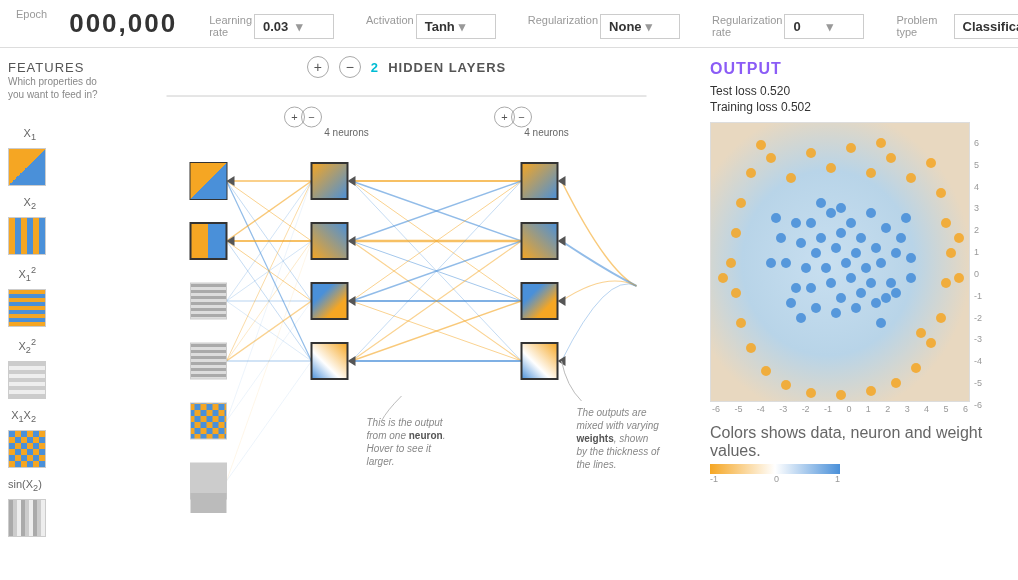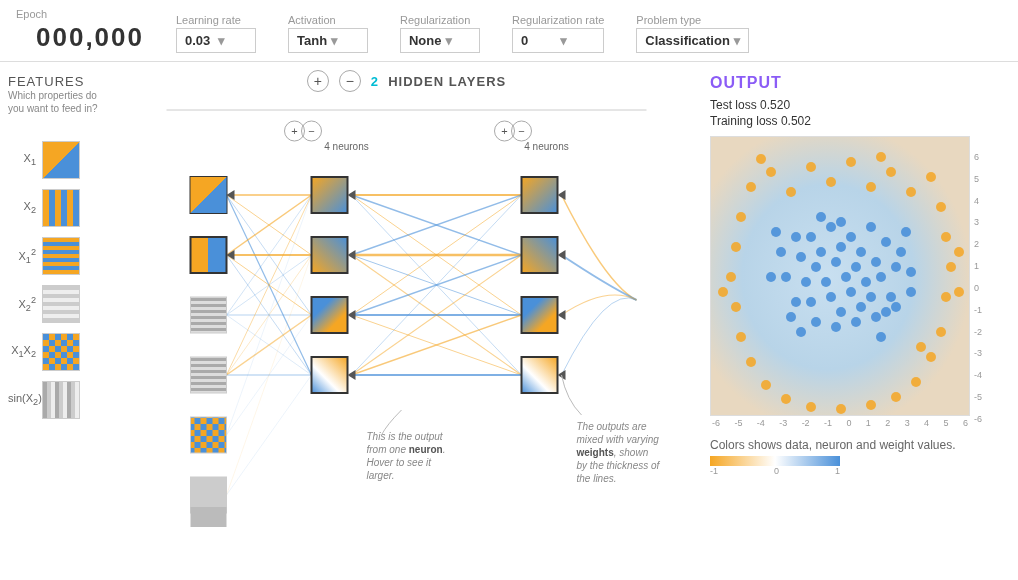--- a/index.html
+++ b/index.html
@@ -1,51 +1,51 @@
 <!DOCTYPE html>
 <html><head>
   <meta charset="utf-8">
   <style>
     * { box-sizing: border-box; margin: 0; padding: 0; }
     body { font-family: Arial, sans-serif; background: #fff; width: 1018px; height: 580px; overflow: hidden; font-size: 12px; color: #333; }
 
     
     .header { display: flex; align-items: flex-end; padding: 8px 16px 8px 16px; border-bottom: 1px solid #ddd; gap: 32px; background: #fff; }
-    .header-item { display: flex; flex-direction: column; gap: 2px; }
+    .header-item { display: flex; flex-direction: row; gap: 2px; }
     .header-label { font-size: 11px; color: #999; }
     .epoch-value { font-size: 26px; font-weight: bold; color: #333; letter-spacing: 2px; margin-left: 20px; }
     .dropdown-wrapper { display: flex; align-items: center; border: 1px solid #ccc; padding: 4px 8px; min-width: 80px; background: #fff; cursor: pointer; }
     .dropdown-wrapper span { flex: 1; font-size: 13px; font-weight: bold; }
     .dropdown-arrow { color: #999; font-size: 10px; margin-left: 4px; }
 
     
     .main { display: flex; height: calc(580px - 65px); }
 
     
     .features-panel { width: 115px; padding: 12px 8px; flex-shrink: 0; }
     .features-title { font-size: 13px; font-weight: normal; color: #555; letter-spacing: 1px; }
     .features-subtitle { font-size: 10px; color: #888; margin-bottom: 26px; line-height: 1.3; }
-    .feature-row { display: flex; align-items: center; margin-bottom: 10px; gap: 6px; }
+    .feature-row { display: flex; align-items: flex-start; margin-bottom: 10px; gap: 6px; flex-direction: column; }
     .feature-label { font-size: 11px; color: #666; width: 28px; text-align: right; }
     .feature-box { width: 38px; height: 38px; border: 1px solid #ccc; overflow: hidden; flex-shrink: 0; }
 
     
     .network-area { flex: 1; padding: 8px 0 0 0; position: relative; }
     .hidden-layers-header { display: flex; align-items: center; justify-content: center; gap: 10px; margin-bottom: 8px; }
     .btn-circle { width: 22px; height: 22px; border-radius: 50%; border: 1px solid #aaa; background: #fff; cursor: pointer; font-size: 14px; display: flex; align-items: center; justify-content: center; color: #555; }
 
     
     .output-panel { width: 320px; padding: 12px; flex-shrink: 0; }
     .output-title { font-size: 16px; font-weight: bold; color: #8b5cf6; letter-spacing: 1px; margin-bottom: 6px; }
     .output-stat { font-size: 12px; color: #333; margin-bottom: 2px; }
     .scatter-canvas { width: 260px; height: 280px; background: linear-gradient(135deg, #e8f4f8 0%, #f5e6d0 100%); position: relative; overflow: hidden; border: 1px solid #ddd; }
     .y-axis { position: absolute; right: 0; top: 12px; display: flex; flex-direction: column; justify-content: space-between; height: 280px; font-size: 9px; color: #999; padding: 4px 0; }
     .x-axis { display: flex; justify-content: space-between; width: 260px; font-size: 9px; color: #999; margin-top: 2px; padding: 0 4px; }
     .legend-area { margin-top: 10px; }
-    .legend-text { font-size: 12px; color: #666; margin-bottom: 4px; }
+    .legend-text { font-size: 16px; color: #666; margin-bottom: 4px; }
     .legend-bar { display: flex; align-items: center; gap: 4px; }
     .gradient-bar { width: 130px; height: 10px; background: linear-gradient(to right, #f5a623, #fff, #4a90d9); }
     .legend-ticks { display: flex; justify-content: space-between; width: 130px; font-size: 9px; color: #999; }
 
     
     .feat-orange-blue { background: linear-gradient(135deg, #f5a623 0%, #f5a623 50%, #4a90d9 50%, #4a90d9 100%); }
     .feat-stripe-v { background: repeating-linear-gradient(90deg, #f5a623 0px, #f5a623 6px, #4a90d9 6px, #4a90d9 12px); }
     .feat-stripe-h { background: repeating-linear-gradient(180deg, #f5a623 0px, #f5a623 4px, #4a90d9 4px, #4a90d9 8px); }
     .feat-checker { background: repeating-conic-gradient(#f5a623 0% 25%, #4a90d9 0% 50%) 0 0/12px 12px; }
     .feat-sin1 { background: linear-gradient(180deg, #4a90d9 0%, #fff 50%, #f5a623 100%); }

